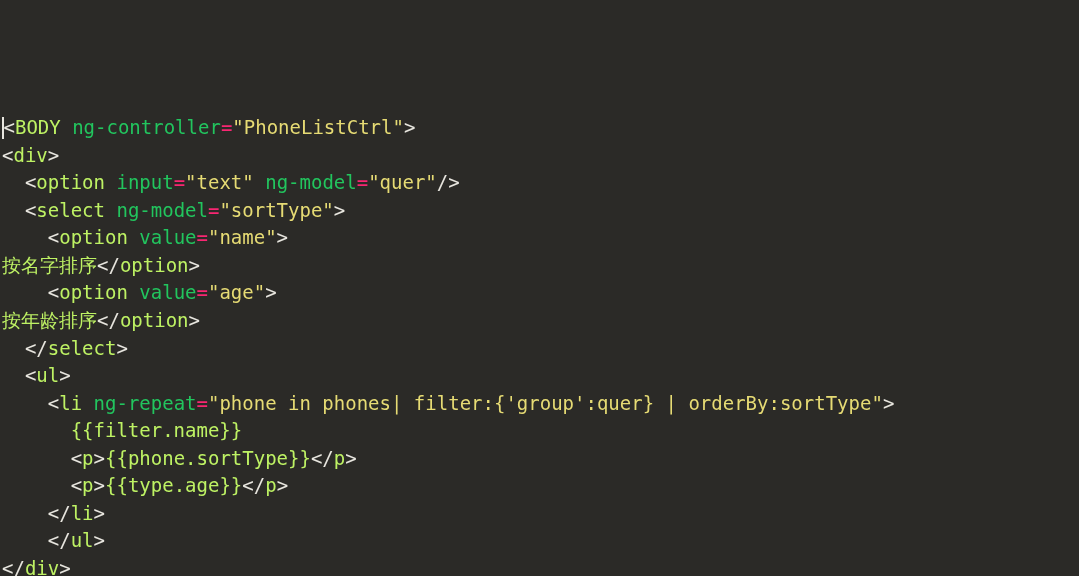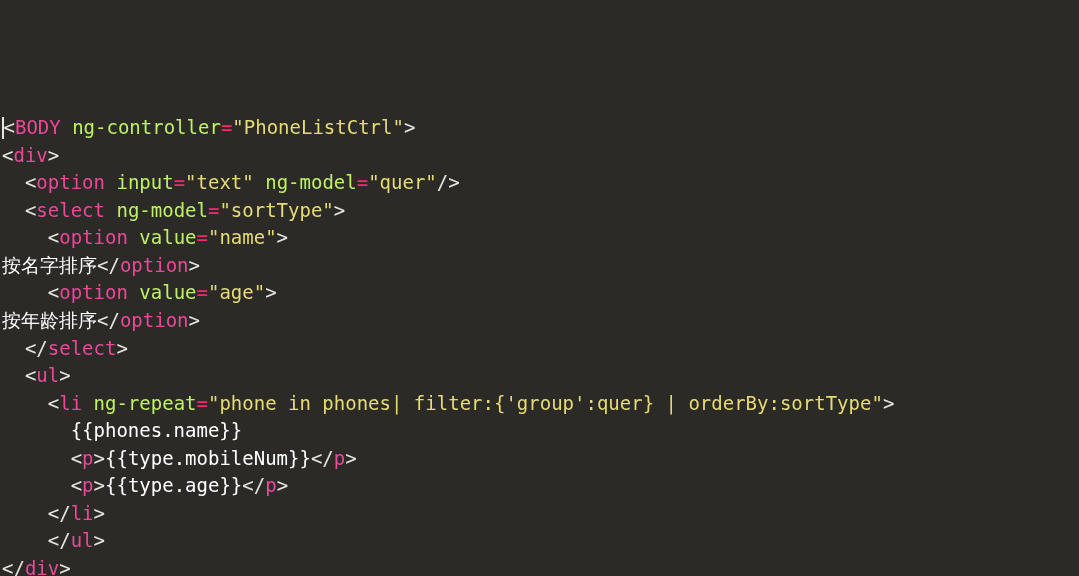--- a/index.html
+++ b/index.html
@@ -19,44 +19,44 @@
   .cursor {
     display: inline-block;
     width: 1.5px;
     height: 22px;
     background: #e8e6df;
     vertical-align: text-bottom;
     position: relative;
     top: 1px;
   }
   .punc { color: #e8e6df; }
-  .tag { color: #ec4899; }
-  .attr { color: #bef264; }
+  .tag { color: #bef264; }
+  .attr { color: #22c55e; }
   .op { color: #f92672; }
   .str { color: #e6db74; }
-  .txt { color: #ffffff; }
+  .txt { color: #bef264; }
 </style>
 </head>
 <body>
 
 
 
 <div><span class="cursor"></span><span><span class="punc">&lt;</span><span class="tag">BODY</span><span> </span><span class="attr">ng-controller</span><span class="op">=</span><span class="str">"PhoneListCtrl"</span><span class="punc">&gt;</span></span>
 <span><span class="punc">&lt;</span><span class="tag">div</span><span class="punc">&gt;</span></span>
 <span><span>  </span><span class="punc">&lt;</span><span class="tag">option</span><span> </span><span class="attr">input</span><span class="op">=</span><span class="str">"text"</span><span> </span><span class="attr">ng-model</span><span class="op">=</span><span class="str">"quer"</span><span class="punc">/&gt;</span></span>
 <span><span>  </span><span class="punc">&lt;</span><span class="tag">select</span><span> </span><span class="attr">ng-model</span><span class="op">=</span><span class="str">"sortType"</span><span class="punc">&gt;</span></span>
 <span><span>    </span><span class="punc">&lt;</span><span class="tag">option</span><span> </span><span class="attr">value</span><span class="op">=</span><span class="str">"name"</span><span class="punc">&gt;</span></span>
 <span><span class="txt">按名字排序</span><span class="punc">&lt;/</span><span class="tag">option</span><span class="punc">&gt;</span></span>
 <span><span>    </span><span class="punc">&lt;</span><span class="tag">option</span><span> </span><span class="attr">value</span><span class="op">=</span><span class="str">"age"</span><span class="punc">&gt;</span></span>
 <span><span class="txt">按年龄排序</span><span class="punc">&lt;/</span><span class="tag">option</span><span class="punc">&gt;</span></span>
 <span><span>  </span><span class="punc">&lt;/</span><span class="tag">select</span><span class="punc">&gt;</span></span>
 <span><span>  </span><span class="punc">&lt;</span><span class="tag">ul</span><span class="punc">&gt;</span></span>
 <span><span>    </span><span class="punc">&lt;</span><span class="tag">li</span><span> </span><span class="attr">ng-repeat</span><span class="op">=</span><span class="str">"phone in phones| filter:{'group':quer} | orderBy:sortType"</span><span class="punc">&gt;</span></span>
-<span><span>      </span><span class="txt">{{phones.name}}</span></span>
-<span><span>      </span><span class="punc">&lt;</span><span class="tag">p</span><span class="punc">&gt;</span><span class="txt">{{type.mobileNum}}</span><span class="punc">&lt;/</span><span class="tag">p</span><span class="punc">&gt;</span></span>
+<span><span>      </span><span class="txt">{{filter.name}}</span></span>
+<span><span>      </span><span class="punc">&lt;</span><span class="tag">p</span><span class="punc">&gt;</span><span class="txt">{{phone.sortType}}</span><span class="punc">&lt;/</span><span class="tag">p</span><span class="punc">&gt;</span></span>
 <span><span>      </span><span class="punc">&lt;</span><span class="tag">p</span><span class="punc">&gt;</span><span class="txt">{{type.age}}</span><span class="punc">&lt;/</span><span class="tag">p</span><span class="punc">&gt;</span></span>
 <span><span>    </span><span class="punc">&lt;/</span><span class="tag">li</span><span class="punc">&gt;</span></span>
 <span><span>    </span><span class="punc">&lt;/</span><span class="tag">ul</span><span class="punc">&gt;</span></span>
 <span><span class="punc">&lt;/</span><span class="tag">div</span><span class="punc">&gt;</span></span>
 </div>
 
 
 
 
 </body></html>

